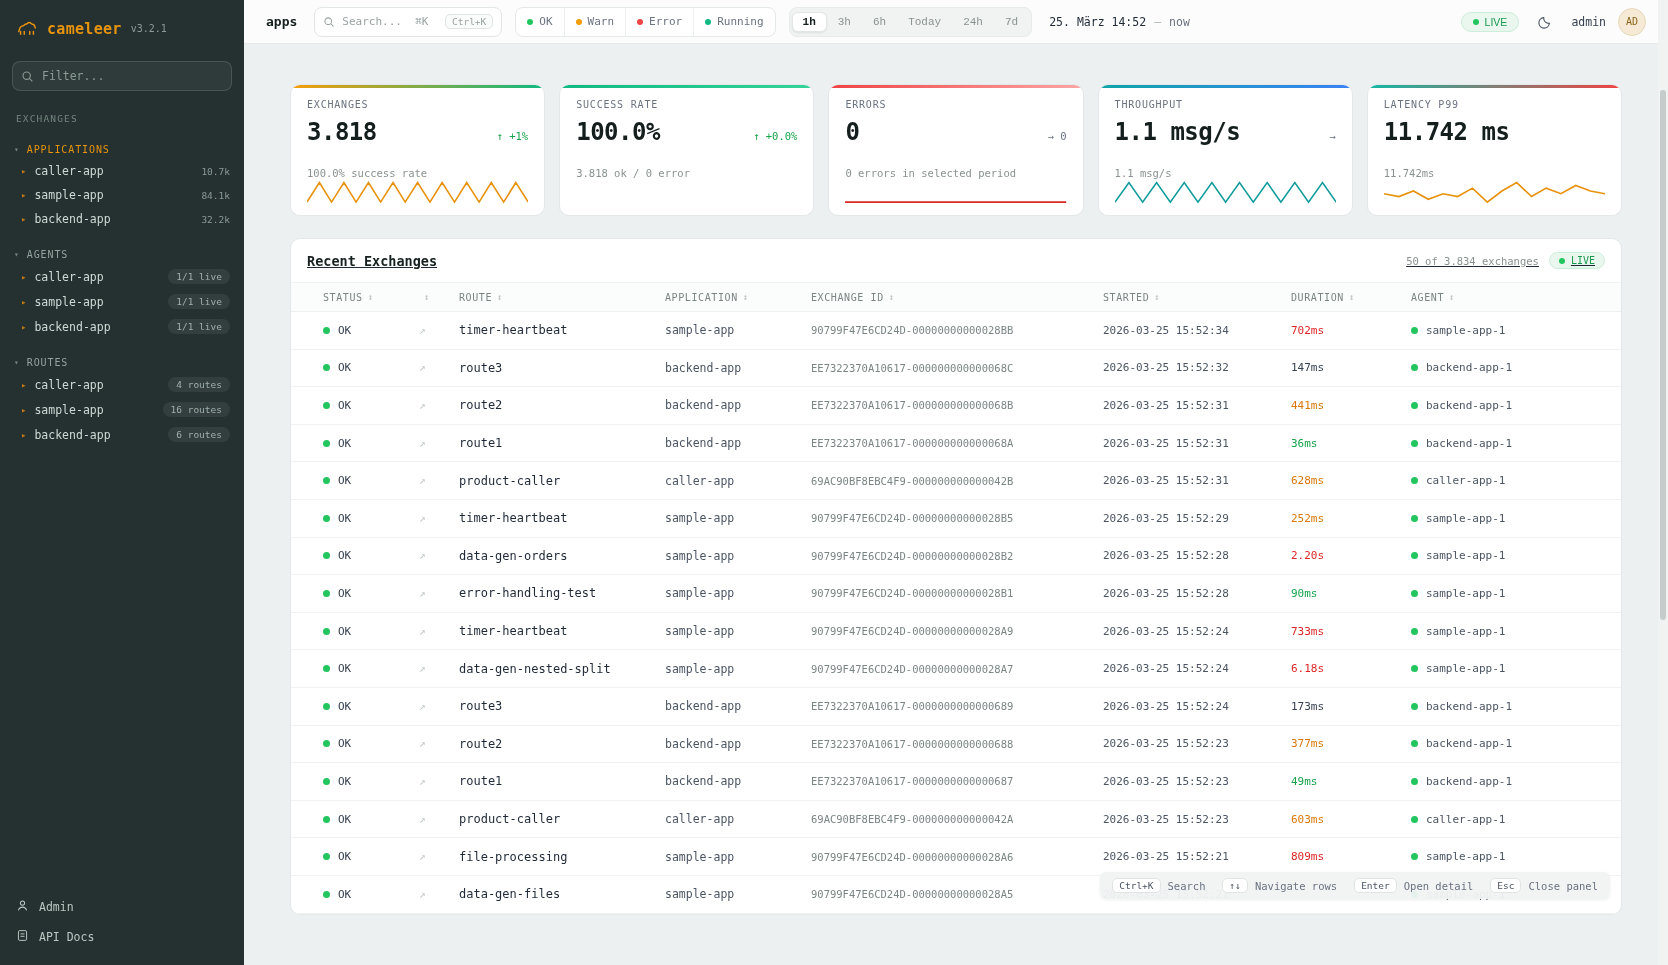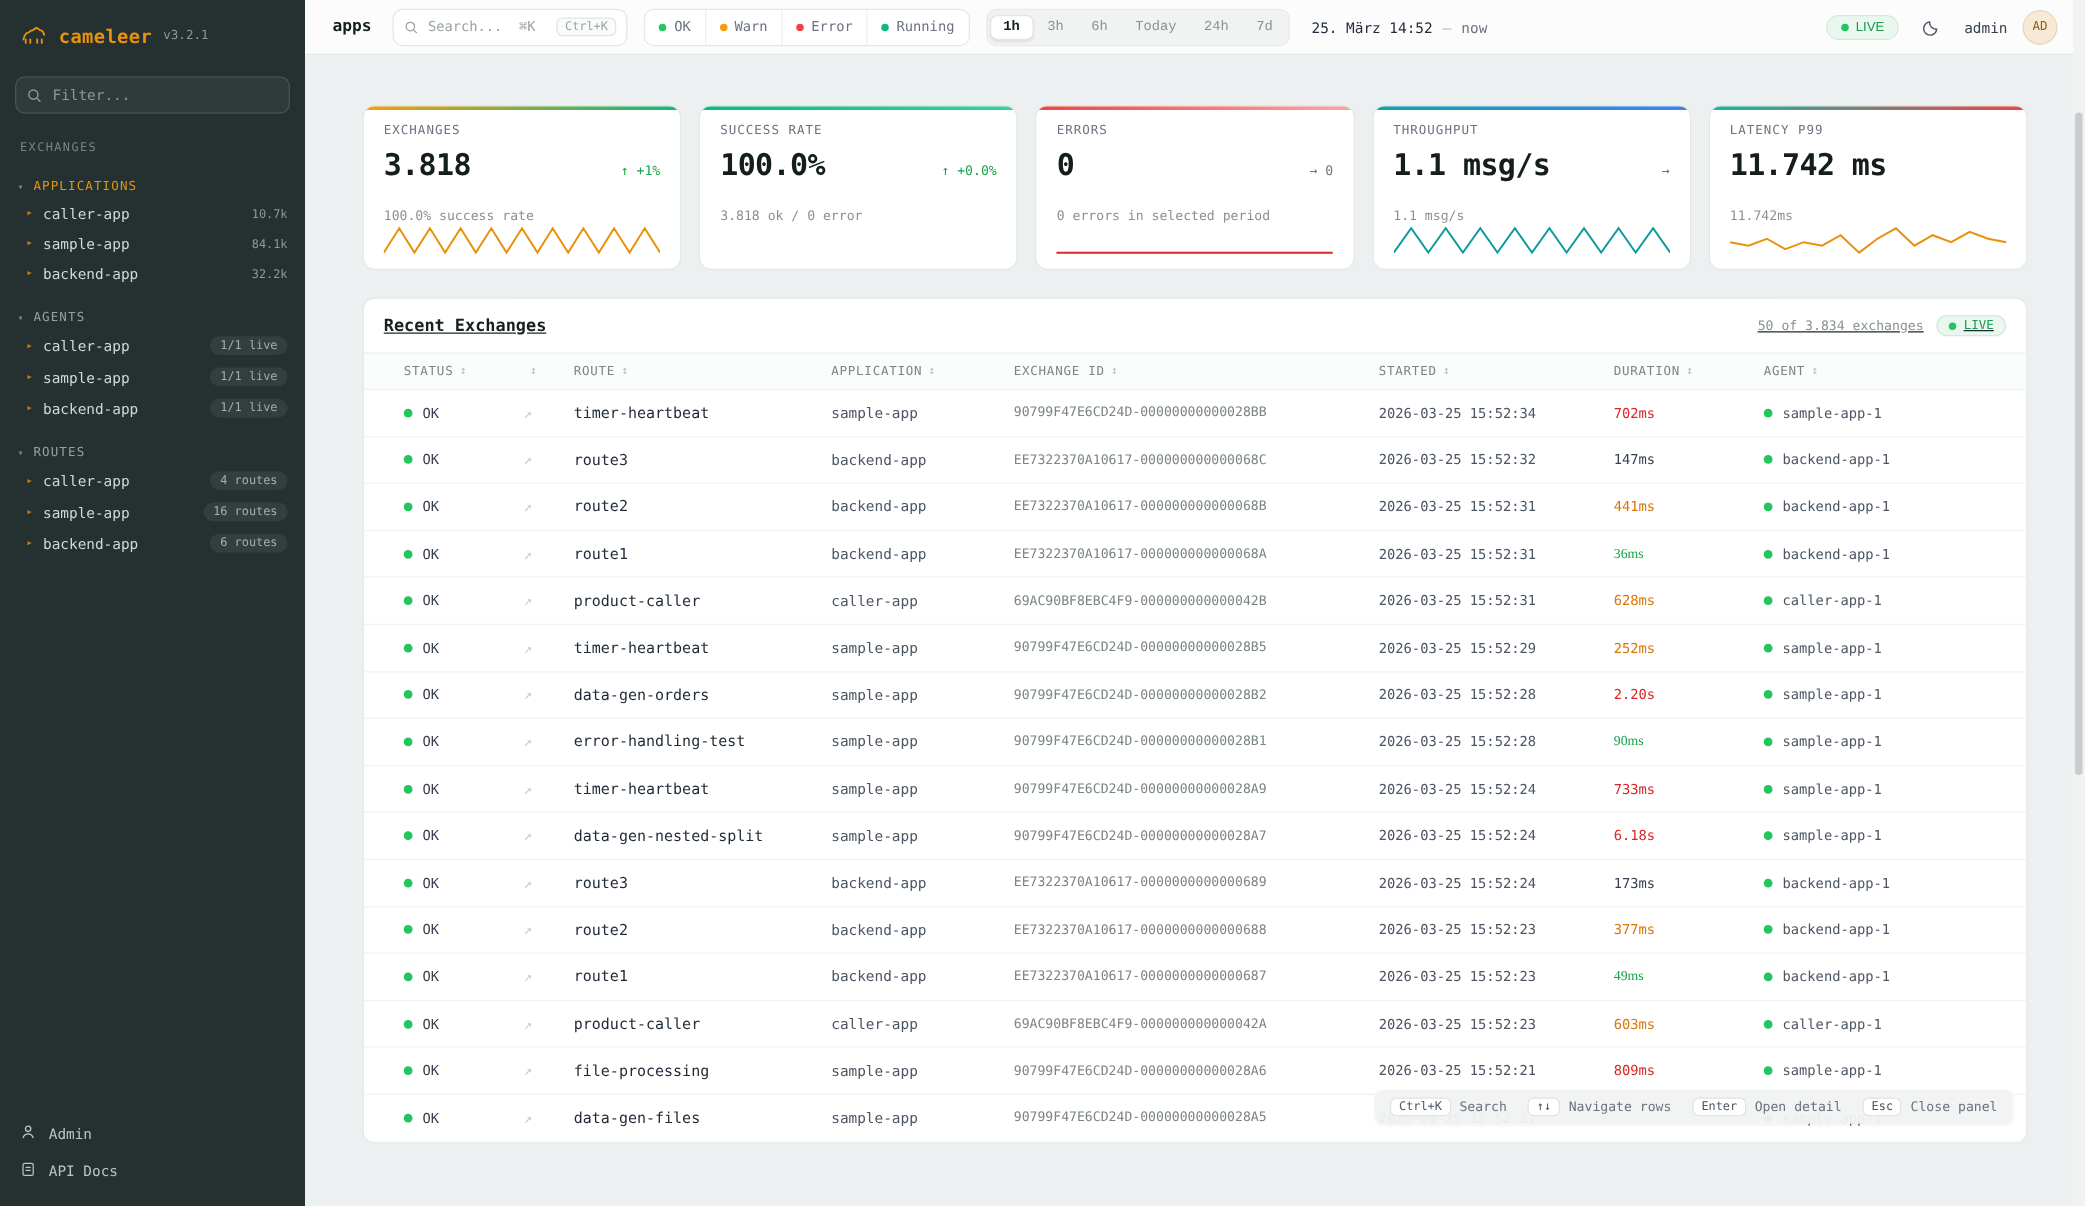--- a/index.html
+++ b/index.html
@@ -102,21 +102,21 @@
   .sort { color:#b7bfbe; font-size:9px; }
   .trow { height:37.6px; border-bottom:1px solid #f1f3f3; cursor:pointer; }
   .cell-status { display:flex; align-items:center; gap:8px; color:#374151; font-size:11px; }
   .dot-ok { width:7px; height:7px; border-radius:50%; background:#22c55e; flex:0 0 auto; }
   .cell-open { color:#c3cac9; font-size:11px; }
   .cell-route { color:#1f2937; font-size:12px; }
   .cell-app { color:#4b5563; font-size:11.5px; }
   .cell-id { color:#7b8584; font-size:10.5px; }
   .cell-started { color:#4b5563; font-size:11px; }
   .cell-duration { font-size:11px; }
-  .cell-duration.fast { color:#16a34a;font-family:Liberation Serif, serif; }
+  .cell-duration.fast { color:#16a34a; }
   .cell-duration.normal { color:#374151; }
   .cell-duration.warn { color:#d97706; }
   .cell-duration.slow { color:#dc2626; }
   .cell-agent { display:flex; align-items:center; gap:8px; color:#4b5563; font-size:11px; }
 
   
   .hints { position:fixed; right:58px; bottom:66px; display:flex; gap:17px; align-items:center;
     background:rgba(241,243,243,.95); border-radius:6px; padding:6px 12px; box-shadow:0 1px 3px rgba(0,0,0,.07); }
   .hint { display:flex; gap:7px; align-items:center; font-size:10.5px; color:#6b7280; white-space:nowrap; }
   .hint .kbd { background:#fff; color:#4b5563; }

